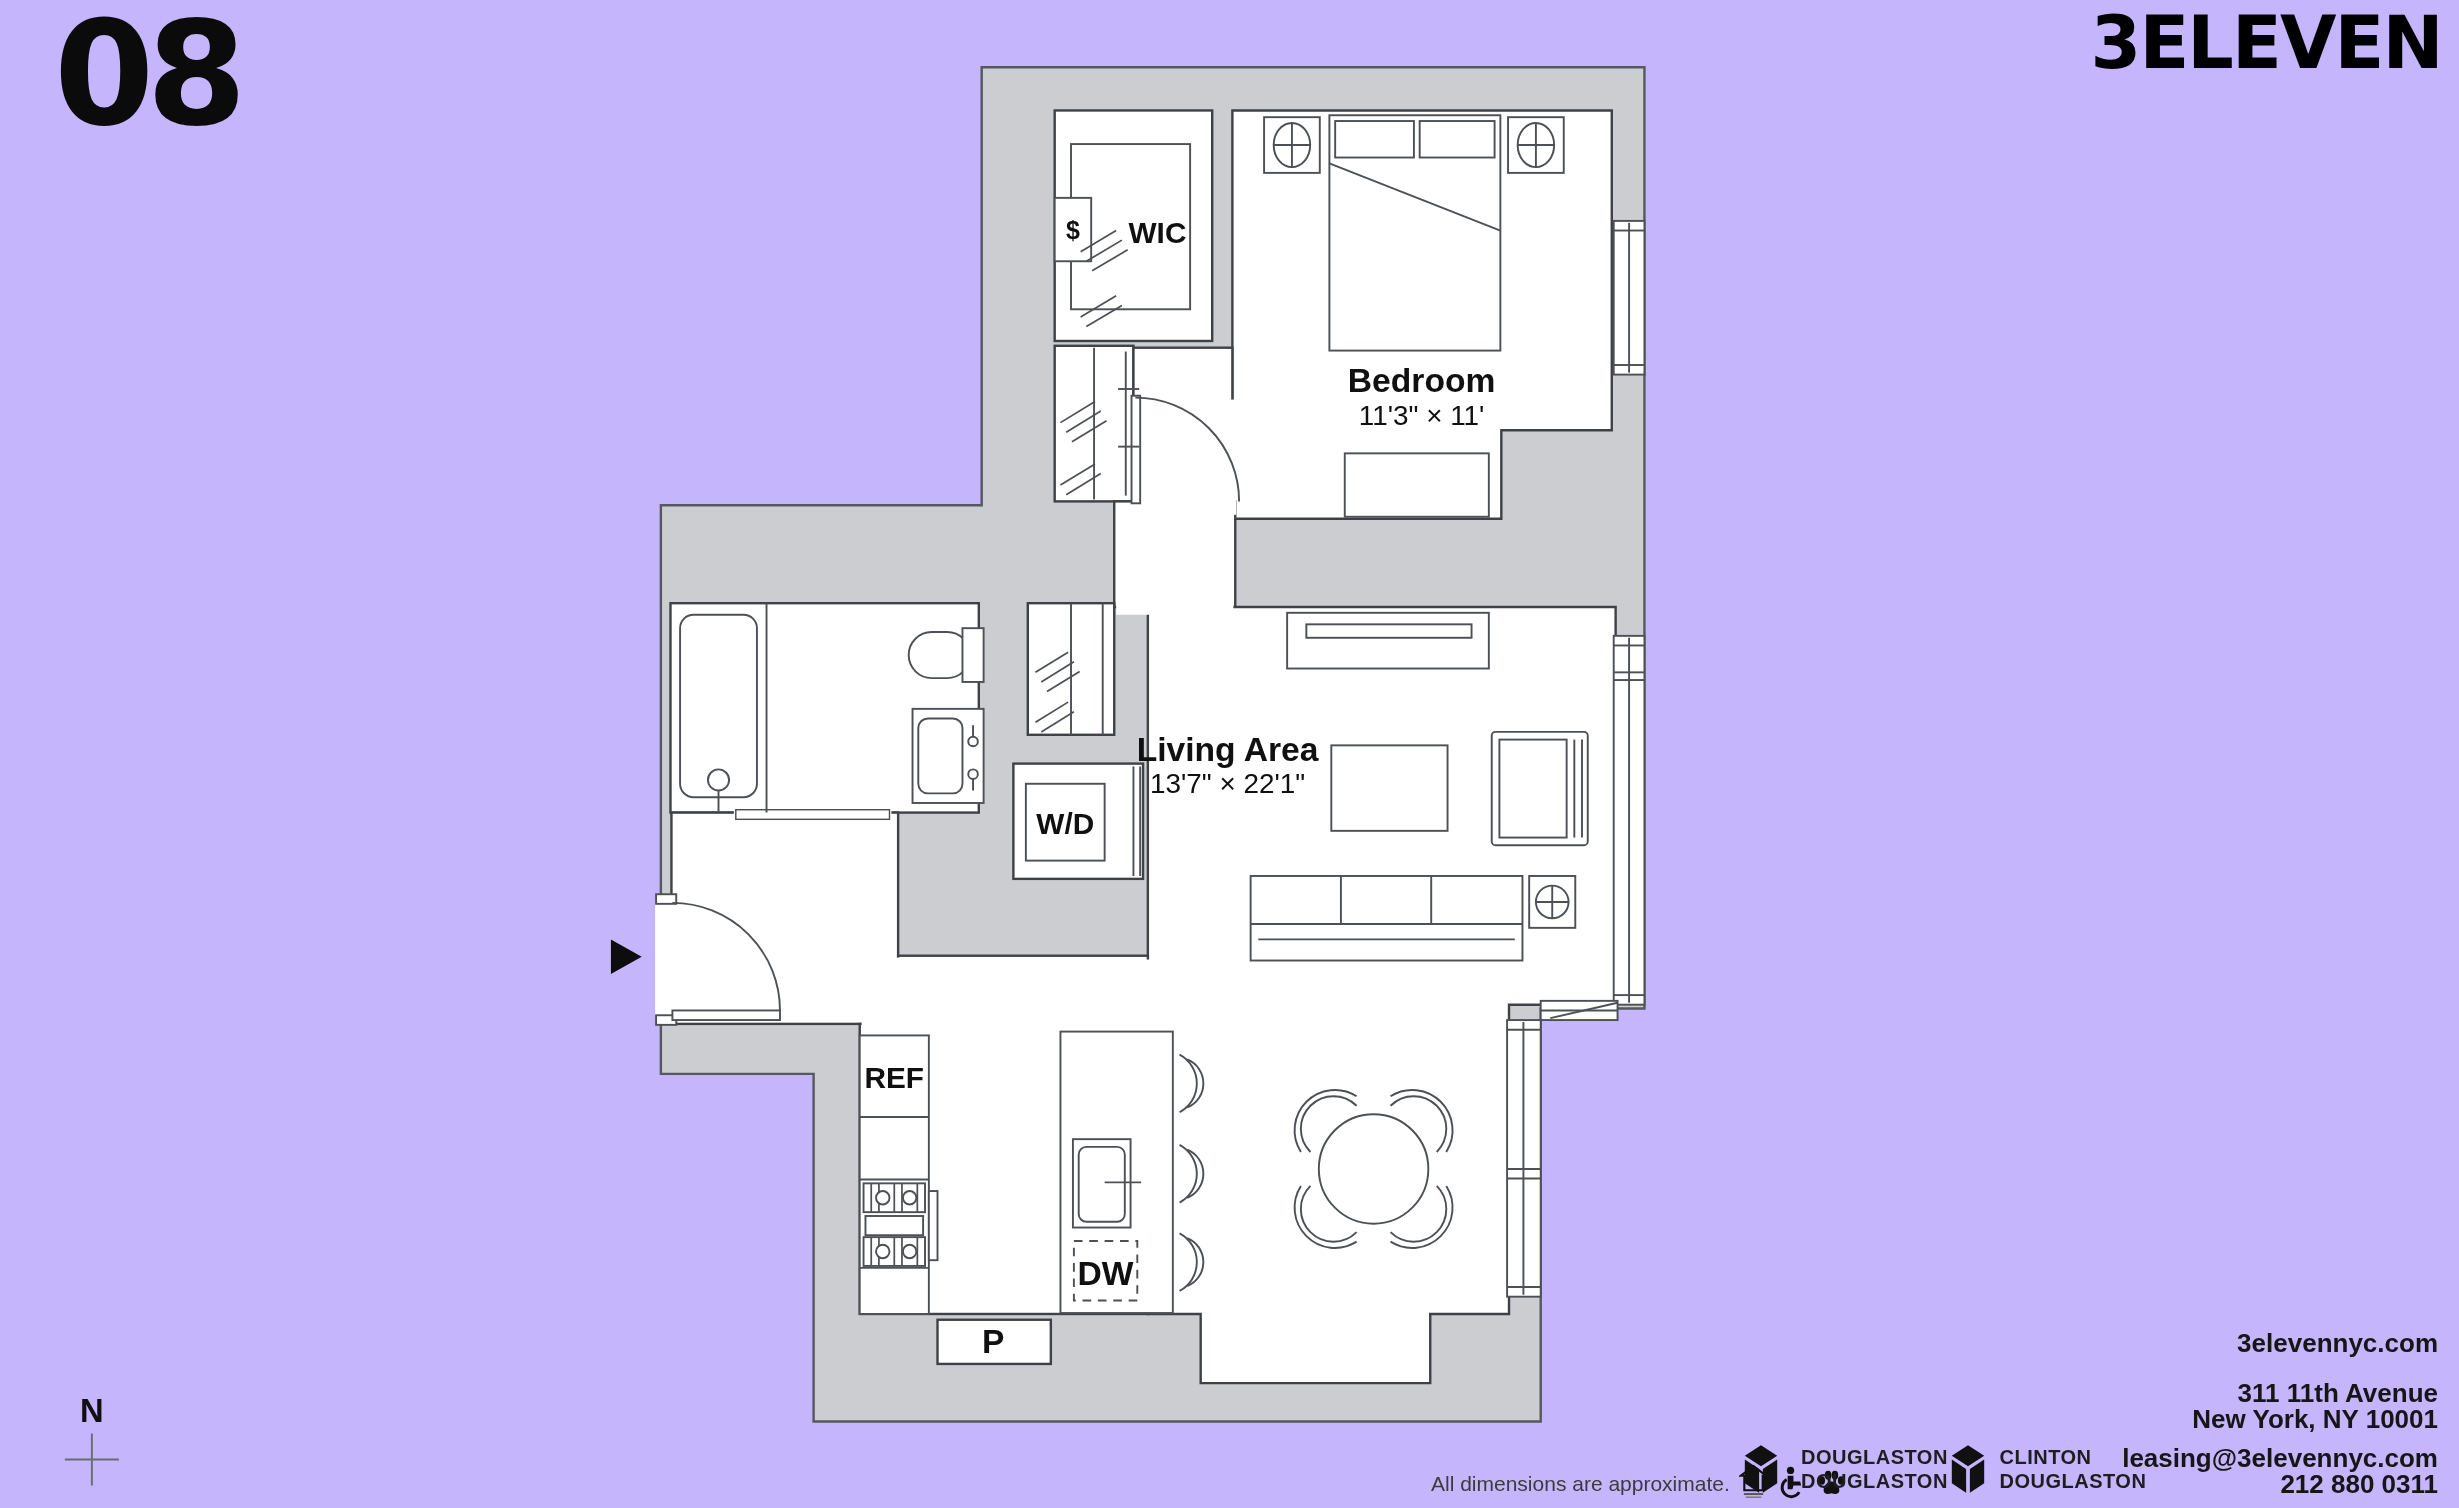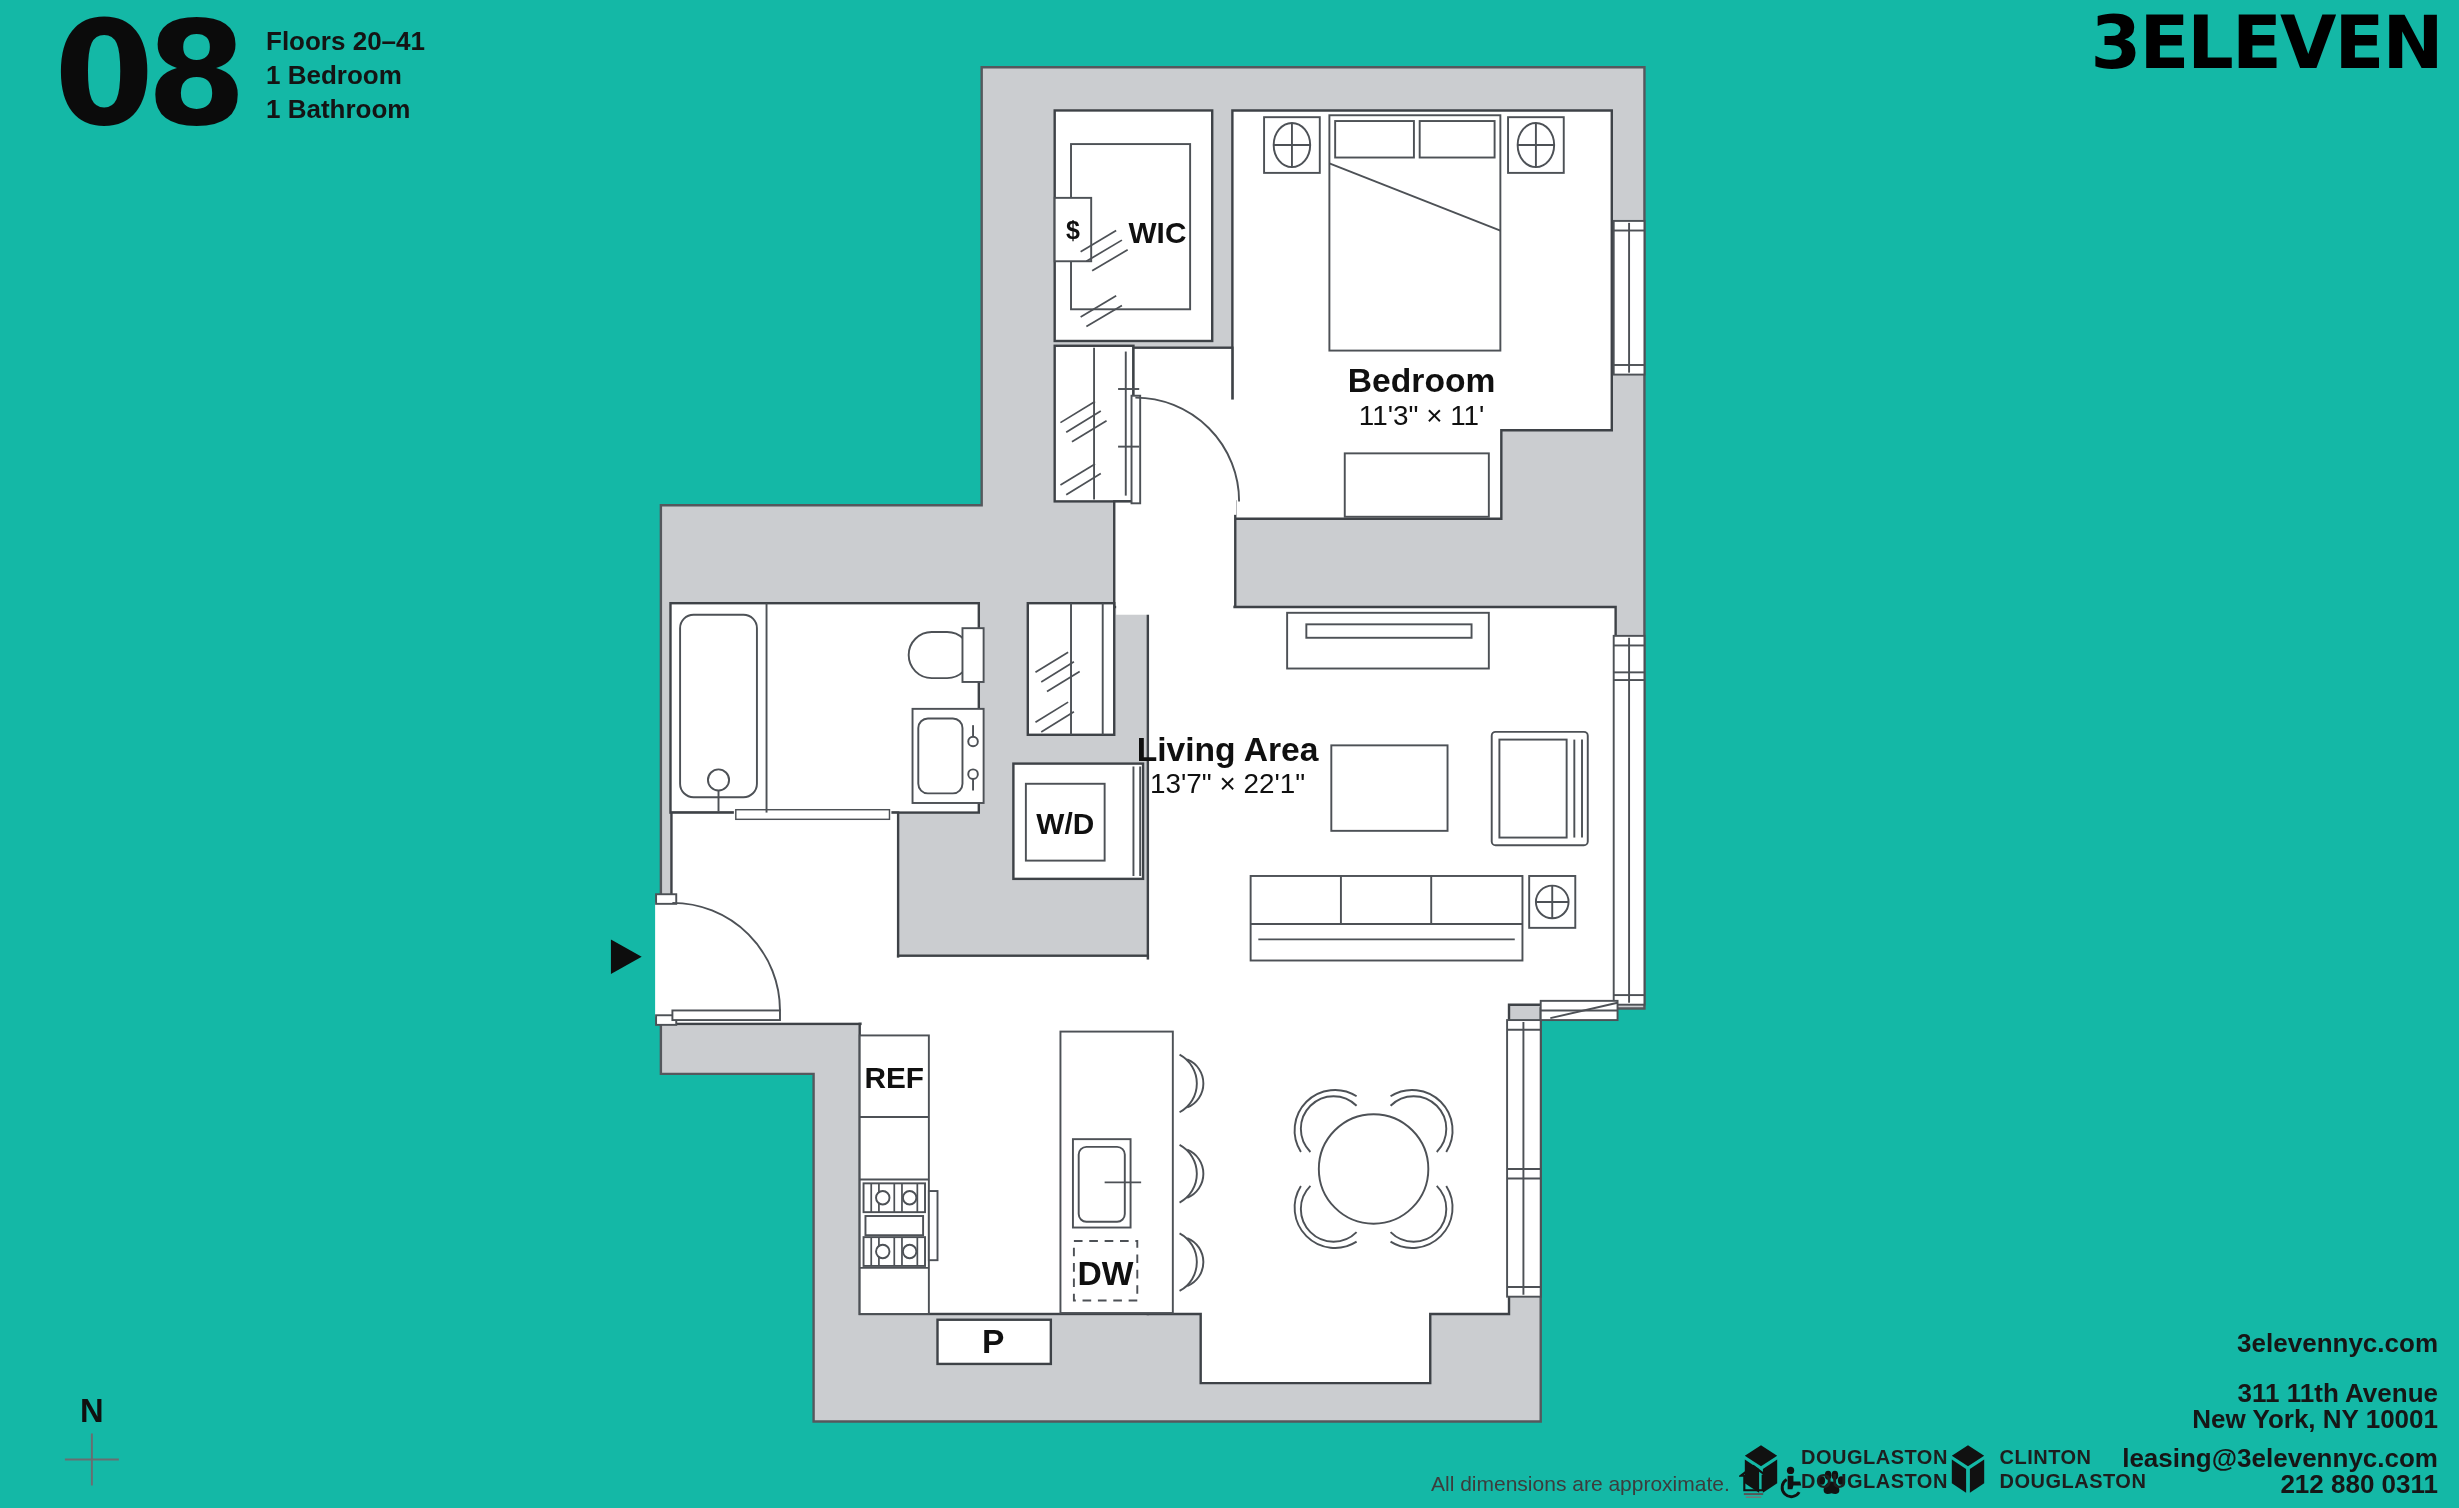--- a/index.html
+++ b/index.html
@@ -1,16 +1,16 @@
 <!DOCTYPE html>
 <html><head>
 <meta charset="utf-8">
 <style>
   html,body{margin:0;padding:0;background:#ffffff;}
-  .page{position:relative;width:2459px;height:1508px;background:#14b8a6;overflow:hidden;
+  .page{position:relative;width:2459px;height:1508px;background:#c4b5fd;overflow:hidden;
         font-family:"Liberation Sans",sans-serif;color:#111;}
   .unit-number{position:absolute;left:54px;top:1.9px;font-family:"DejaVu Sans",sans-serif;
         font-size:144px;font-weight:700;letter-spacing:-7.7px;color:#0b0b0b;line-height:1;}
   .unit-meta{position:absolute;left:266px;top:24px;font-size:26px;font-weight:600;
         line-height:34px;color:#141414;}
   .brand-logo{position:absolute;right:17.3px;top:5.8px;font-family:"DejaVu Sans",sans-serif;
         font-size:73px;font-weight:800;letter-spacing:-1.9px;color:#000;line-height:1;}
   .plan-svg{position:absolute;left:0;top:0;}
   .compass{position:absolute;left:63px;top:1393px;}
   .contact{position:absolute;right:21px;top:1330px;text-align:right;font-weight:700;
@@ -32,25 +32,20 @@
   .lbl-b{font-size:35px;font-weight:700;}
   .lbl-m{font-size:31px;font-weight:700;}
   .lbl-dim{font-size:29px;font-weight:400;}
 </style>
 </head>
 <body>
 
 <div class="page">
 
   <div class="unit-number">08</div>
-  <div class="unit-meta">
-    <div>Floors 20–41</div>
-    <div>1 Bedroom</div>
-    <div>1 Bathroom</div>
-  </div>
   <div class="brand-logo">3ELEVEN</div>
 
   <svg class="plan-svg" width="2459" height="1508" viewBox="0 0 2560 1570">
 
     <g>
       <path d="M1022,70 H1712 V1050 H1604 V1480 H847 V1118 H688 V526 H1022 Z" fill="#cbcdd0" stroke="#55585d" stroke-width="2.5"></path>
     </g>
 
     <g>
       <rect class="room" x="1098" y="115" width="164" height="240"></rect>

